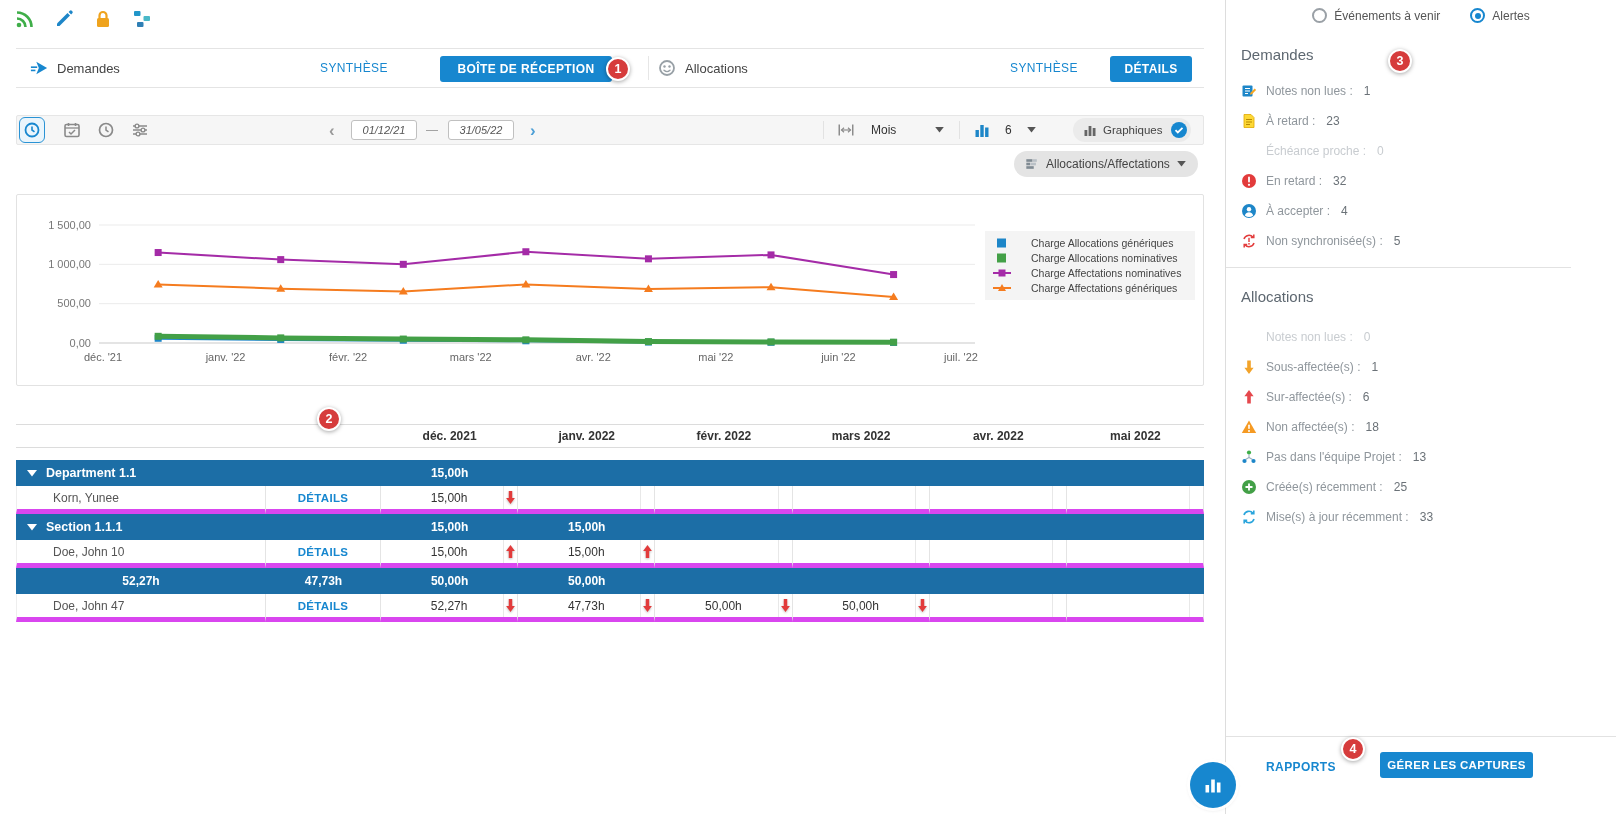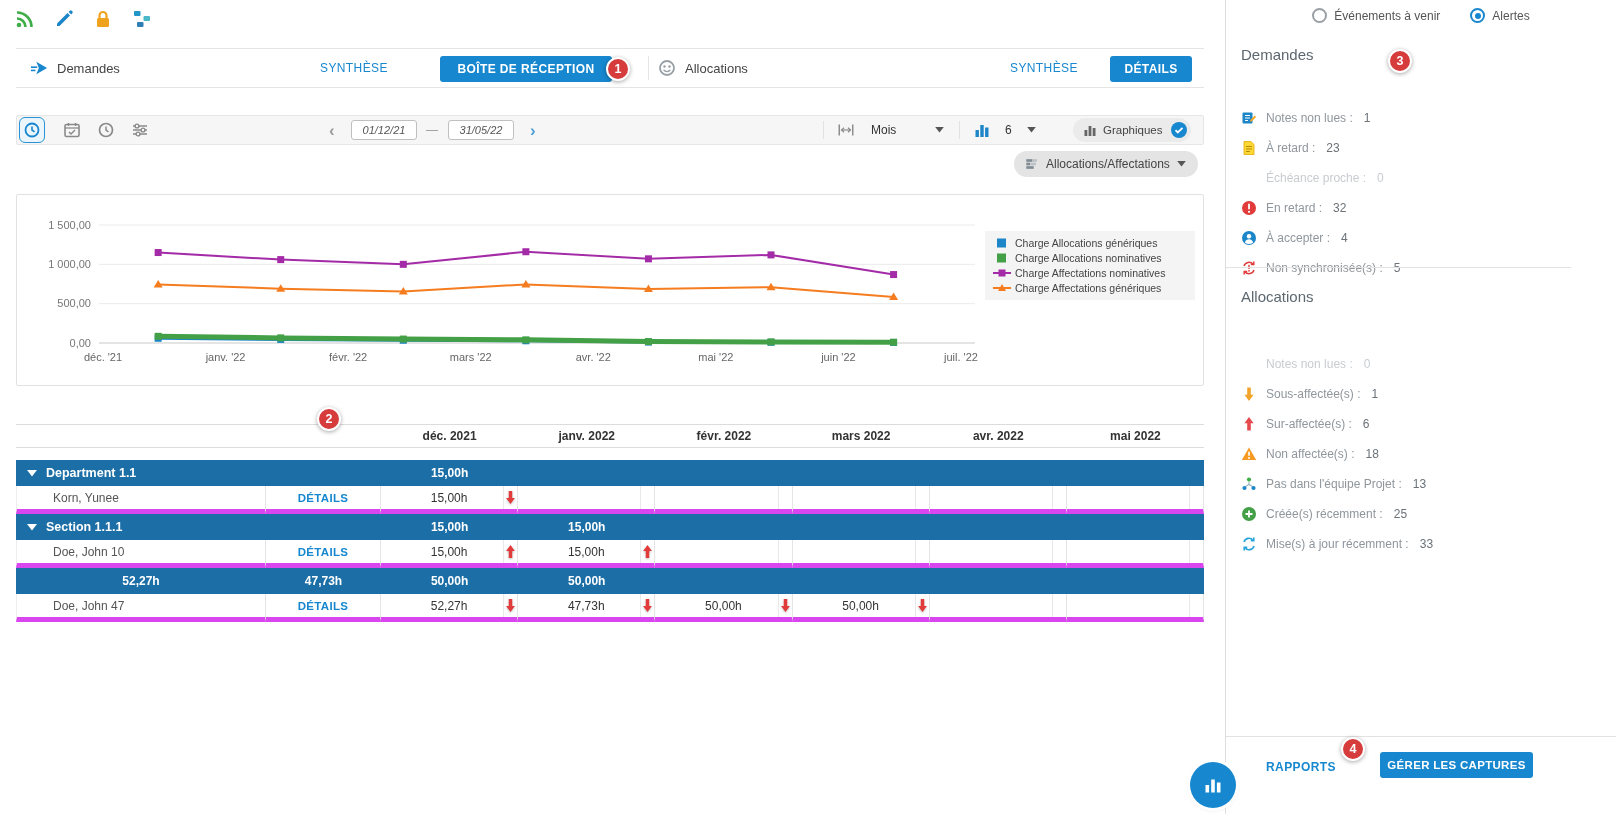--- a/index.html
+++ b/index.html
@@ -61,21 +61,21 @@
              border-radius:13px;display:flex;align-items:center;gap:7px;padding:0 11px;cursor:pointer;}
   .view-pill .pill-label{font-size:12px;color:#444;}
 
   
   .chart-panel{position:absolute;left:16px;top:194px;width:1188px;height:192px;border:1px solid #e2e2e2;
                border-radius:2px;background:#fff;}
   #chart-svg{position:absolute;left:0;top:8px;width:1186px;height:176px;}
   #chart-svg text{font-family:"Liberation Sans",sans-serif;}
   .legend{position:absolute;left:968px;top:36px;width:210px;background:#f4f4f4;padding:6px 8px;
           display:flex;flex-direction:column;gap:3px;}
-  .legend-row{display:flex;align-items:center;gap:4px;font-size:10.5px;color:#444;white-space:nowrap;}
+  .legend-row{display:flex;align-items:center;gap:20px;font-size:10.5px;color:#444;white-space:nowrap;}
   .legend-mark{display:inline-flex;width:18px;height:10px;}
 
   
   .table{position:absolute;left:16px;top:424px;width:1188px;}
   .trow{display:grid;grid-template-columns:250px 115px repeat(6,1fr);}
   .thead{border-top:1px solid #dcdcdc;border-bottom:1px solid #dcdcdc;height:24px;}
   .hcell{display:flex;align-items:center;justify-content:center;font-size:12px;font-weight:700;color:#333;}
   .tbody{margin-top:12px;}
   .trow.group{background:#1c6ea6;height:26px;color:#fff;}
   .gname{grid-column:1/3;display:flex;align-items:center;gap:9px;padding-left:11px;font-size:12.5px;font-weight:700;}
@@ -95,21 +95,21 @@
 
   
   .sidebar{position:absolute;left:1225px;top:0;width:391px;height:814px;border-left:1px solid #ddd;background:#fff;}
   .radio-group{position:absolute;top:8px;left:0;width:100%;display:flex;justify-content:center;gap:30px;}
   .radio{display:flex;align-items:center;gap:7px;cursor:pointer;}
   .rdot{width:15px;height:15px;border-radius:50%;border:2px solid #9aa0a6;position:relative;background:#fff;flex:none;}
   .radio.sel .rdot{border-color:#1787cf;}
   .radio.sel .rdot::after{content:"";position:absolute;left:2.5px;top:2.5px;width:6px;height:6px;border-radius:50%;background:#1787cf;}
   .radio-label{font-size:12px;color:#555;}
   .sb-title{position:absolute;left:15px;font-size:15px;color:#5d6770;}
-  .sb-items{position:absolute;left:15px;right:10px;display:flex;flex-direction:column;margin-top:27px;}
+  .sb-items{position:absolute;left:15px;right:10px;display:flex;flex-direction:column;}
   .s-item{height:30px;display:flex;align-items:center;gap:9px;cursor:pointer;}
   .s-icn{width:16px;height:16px;display:inline-flex;flex:none;}
   .s-icn svg{width:16px;height:16px;}
   .s-label{font-size:12px;color:#8f969c;}
   .s-value{font-size:12px;color:#6b7278;margin-left:2px;}
   .s-item.disabled .s-label,.s-item.disabled .s-value{color:#c8ccd0;}
   .sb-divider{position:absolute;left:0;width:345px;height:1px;background:#e2e2e2;}
   .sb-footer-divider{position:absolute;left:0;top:736px;width:391px;height:1px;background:#e2e2e2;}
   .reports-link{position:absolute;left:40px;top:760px;font-size:12px;font-weight:700;color:#1787cf;
                 letter-spacing:.4px;cursor:pointer;text-decoration:none;}

